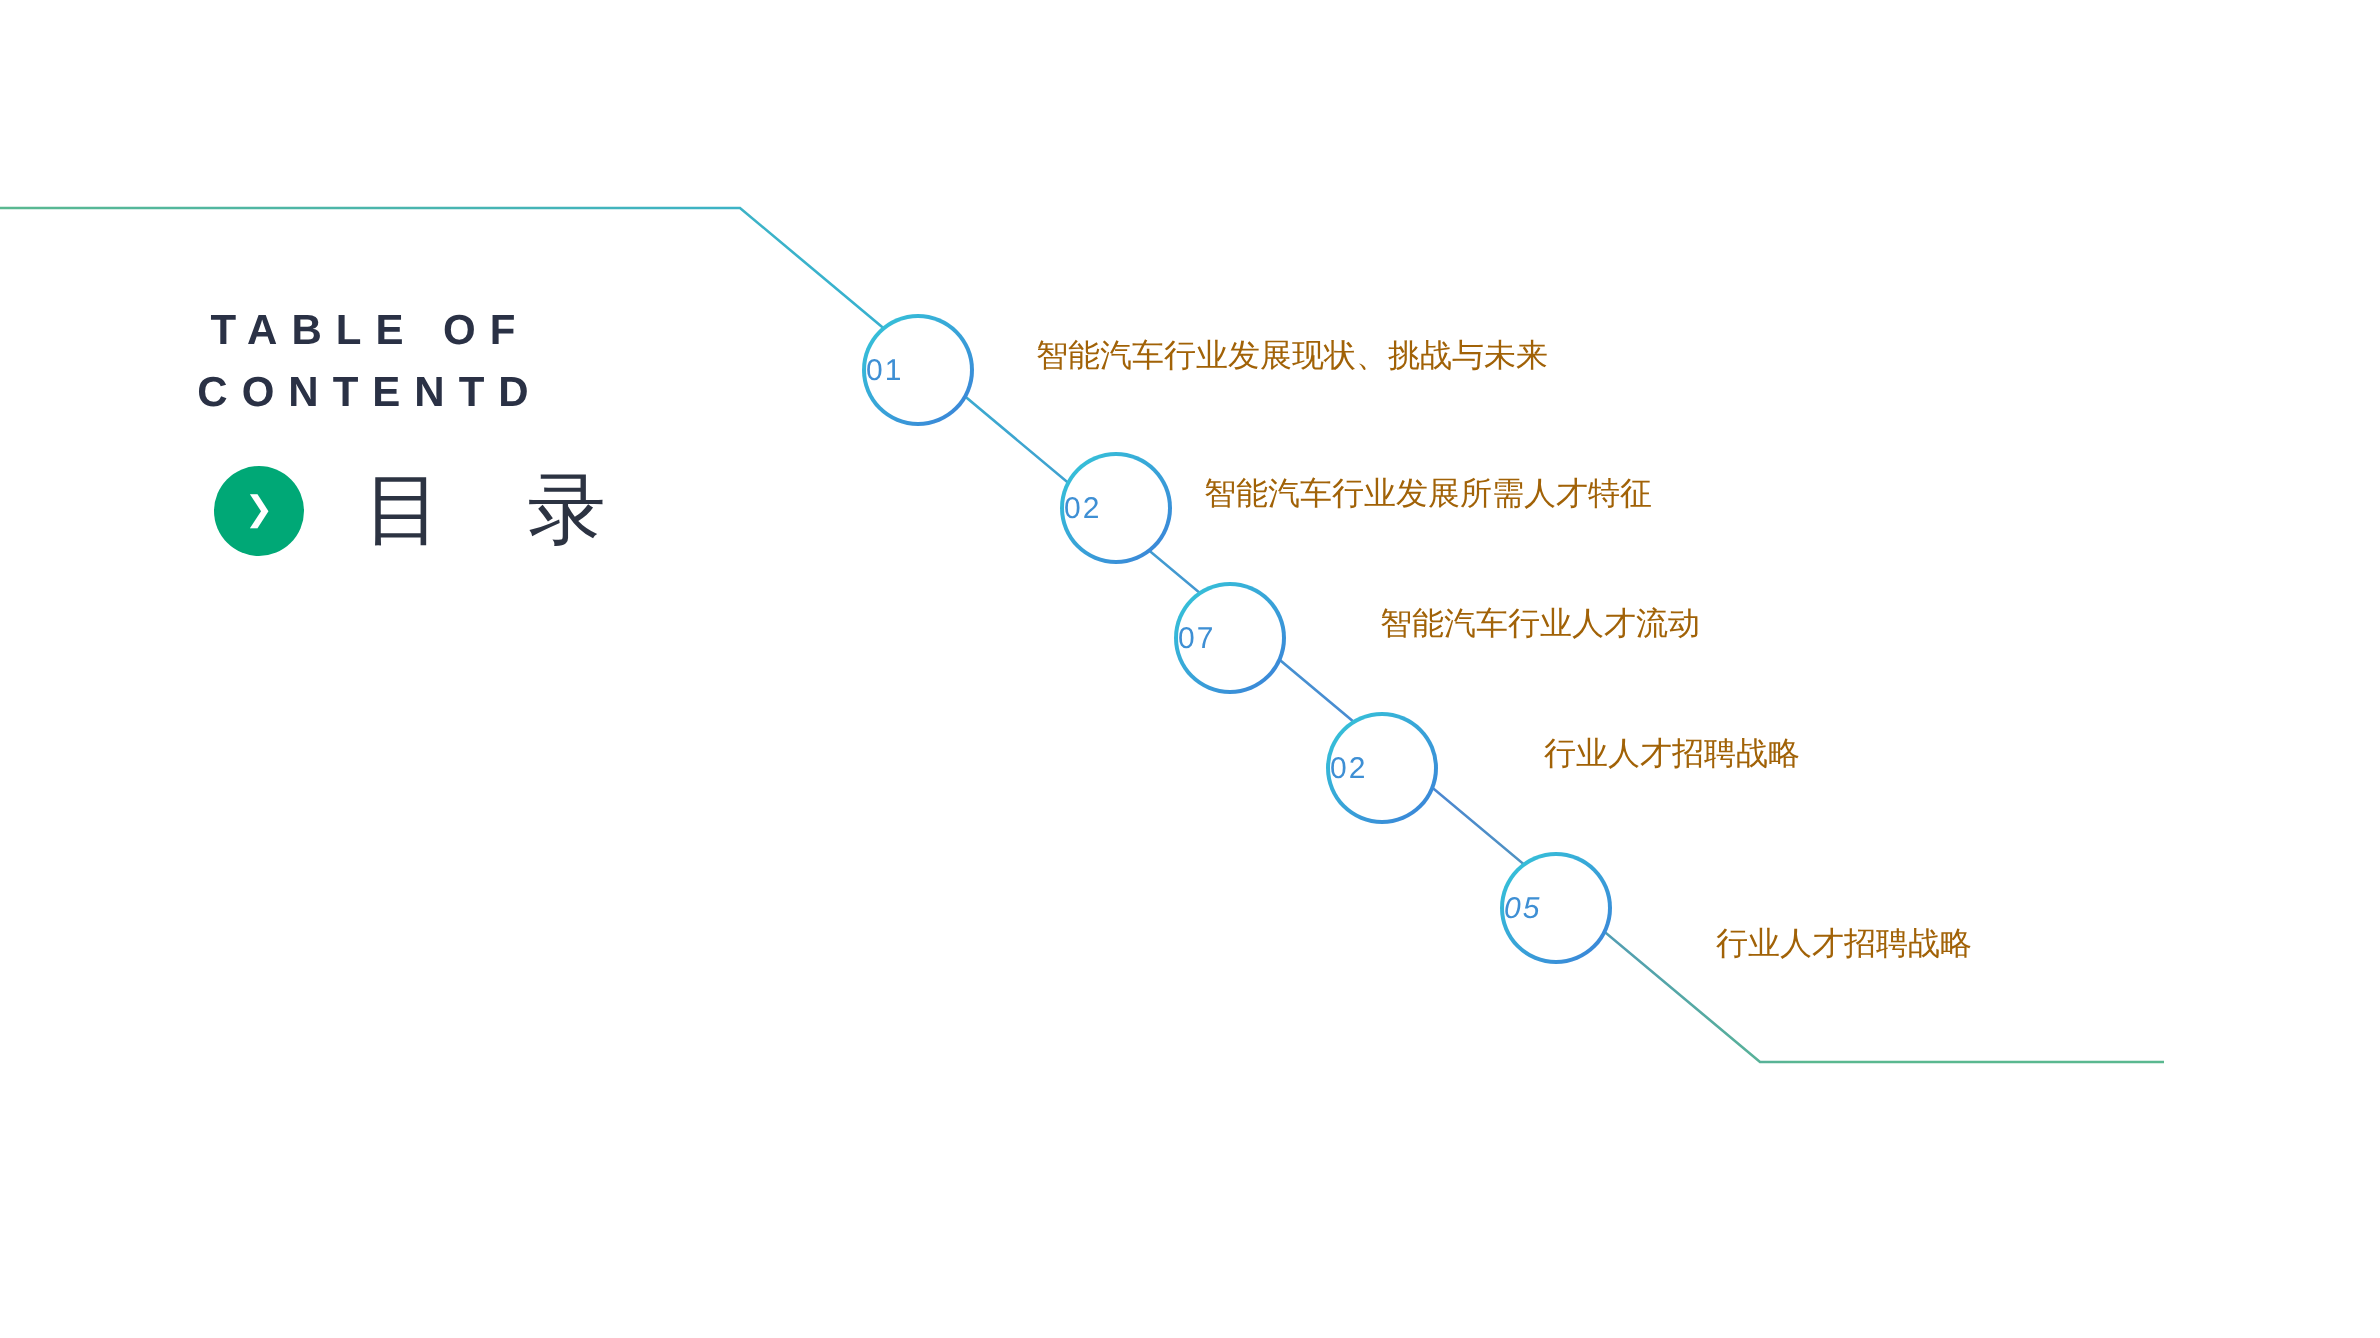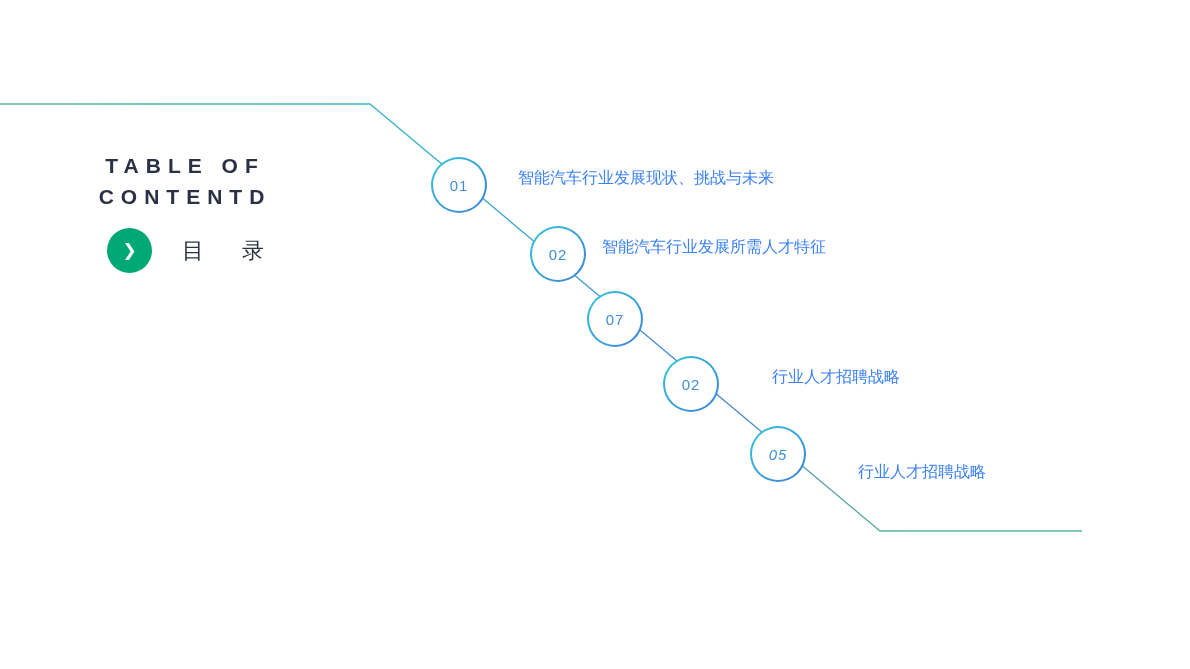--- a/index.html
+++ b/index.html
@@ -51,21 +51,21 @@
     border-radius: 50%;
     background: #00a876;
     color: #ffffff;
     display: flex;
     align-items: center;
     justify-content: center;
     font-size: 17px;
     font-weight: 700;
   }
   .toc-cn {
-    font-size: 22px;
+    font-size: 39px;
     color: #2c3342;
     letter-spacing: 16px;
     font-weight: 500;
     white-space: nowrap;
   }
   .toc-circle {
     position: absolute;
     width: 56px;
     height: 56px;
     border-radius: 50%;
@@ -73,31 +73,30 @@
     padding: 2px;
     box-sizing: border-box;
   }
   .toc-circle-inner {
     width: 100%;
     height: 100%;
     border-radius: 50%;
     background: #ffffff;
     display: flex;
     align-items: center;
-    justify-content: center;
     color: #3e8fd4;
     font-size: 15px;
     letter-spacing: 1px;
   }
   .toc-label {
     position: absolute;
     height: 56px;
     display: flex;
     align-items: center;
-    color: #3b82f6;
+    color: #a16207;
     font-size: 16px;
     white-space: nowrap;
   }
 </style>
 </head>
 <body>
 
 <div class="slide">
 
   <svg class="path-svg" width="1190" height="669" viewBox="0 0 1190 669" aria-hidden="true">
@@ -137,20 +136,21 @@
       <span>02</span>
     </div>
   </div>
   <div class="toc-label" style="left:602px; top:219px;">智能汽车行业发展所需人才特征</div>
 
   <div class="toc-circle" style="left:587px; top:291px;">
     <div class="toc-circle-inner">
       <span>07</span>
     </div>
   </div>
+  <div class="toc-label" style="left:690px; top:284px;">智能汽车行业人才流动</div>
 
   <div class="toc-circle" style="left:663px; top:356px;">
     <div class="toc-circle-inner">
       <span>02</span>
     </div>
   </div>
   <div class="toc-label" style="left:772px; top:349px;">行业人才招聘战略</div>
 
   <div class="toc-circle" style="left:750px; top:426px;font-style:italic;">
     <div class="toc-circle-inner">

